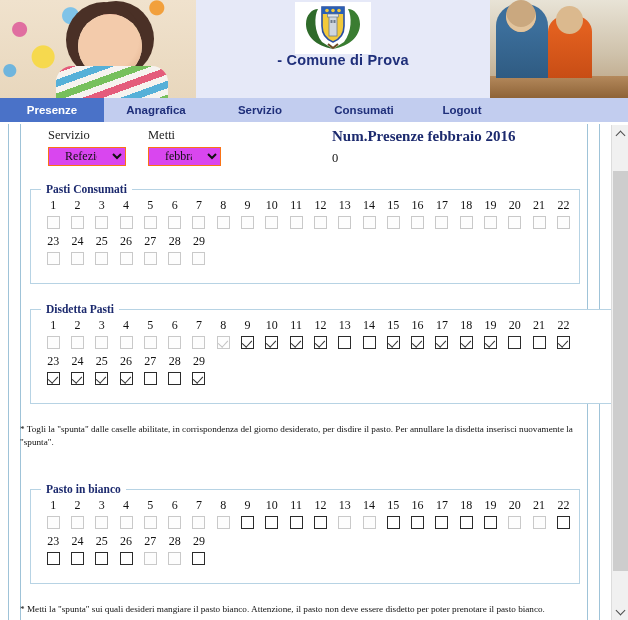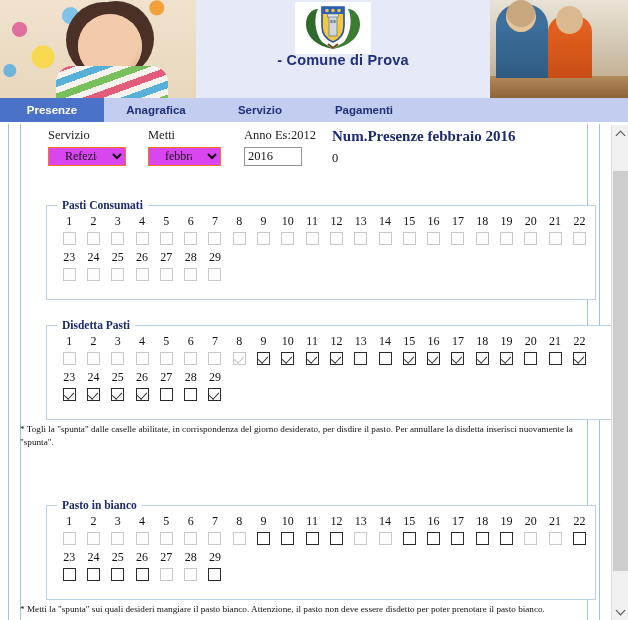--- a/index.html
+++ b/index.html
@@ -184,21 +184,21 @@
     white-space: nowrap;
   }
   .presenze-value {
     margin-top: 6px;
     font-size: 12.5px; color: #111111;
   }
 
   
   fieldset.grp {
     position: absolute;
-    margin: 16px; padding: 0;
+    margin: 0; padding: 0;
     border: 1px solid #b7d3e4;
     background: #ffffff;
   }
   fieldset.grp > legend {
     margin-left: 10px;
     padding: 0 5px;
     font-size: 11.5px; font-weight: bold;
     color: #1c2a6e;
   }
   .daygrid { padding: 2px 0 6px 10px; }
@@ -316,21 +316,24 @@
     <div class="nav-item active" style="width:104px">
       <span>Presenze</span>
     </div>
     <div class="nav-item" style="width:104px">
       <span>Anagrafica</span>
     </div>
     <div class="nav-item" style="width:104px">
       <span>Servizio</span>
     </div>
     <div class="nav-item" style="width:104px">
-      <span>Pagamenti</span>
+      <span>Consumati</span>
+    </div>
+    <div class="nav-item" style="width:92px">
+      <span>Logout</span>
     </div>
   </nav>
 
   <div class="content-wrap">
     <div class="outer-box"></div>
     <div class="inner-box"></div>
   </div>
 
   <div class="filters">
     <div class="fld" style="left:12px">
@@ -340,24 +343,20 @@
       </select>
     </div>
 
     <div class="fld" style="left:112px">
       <div class="fld-label">Metti</div>
       <select class="fld-ctl" style="width:73px">
         <option>febbraio</option>
       </select>
     </div>
 
-    <div class="fld" style="left:208px">
-      <div class="fld-label">Anno Es:2012</div>
-      <input class="fld-ctl" style="width: 58px;" type="text" value="2016">
-    </div>
 
     <div class="presenze-block">
       <div class="presenze-title">Num.Presenze febbraio 2016</div>
       <div class="presenze-value">0</div>
     </div>
   </div>
 
   <fieldset class="grp" style="left:30px; top:183px; width:550px; height:101px;">
     <legend>Pasti Consumati</legend>
     <div class="daygrid">

